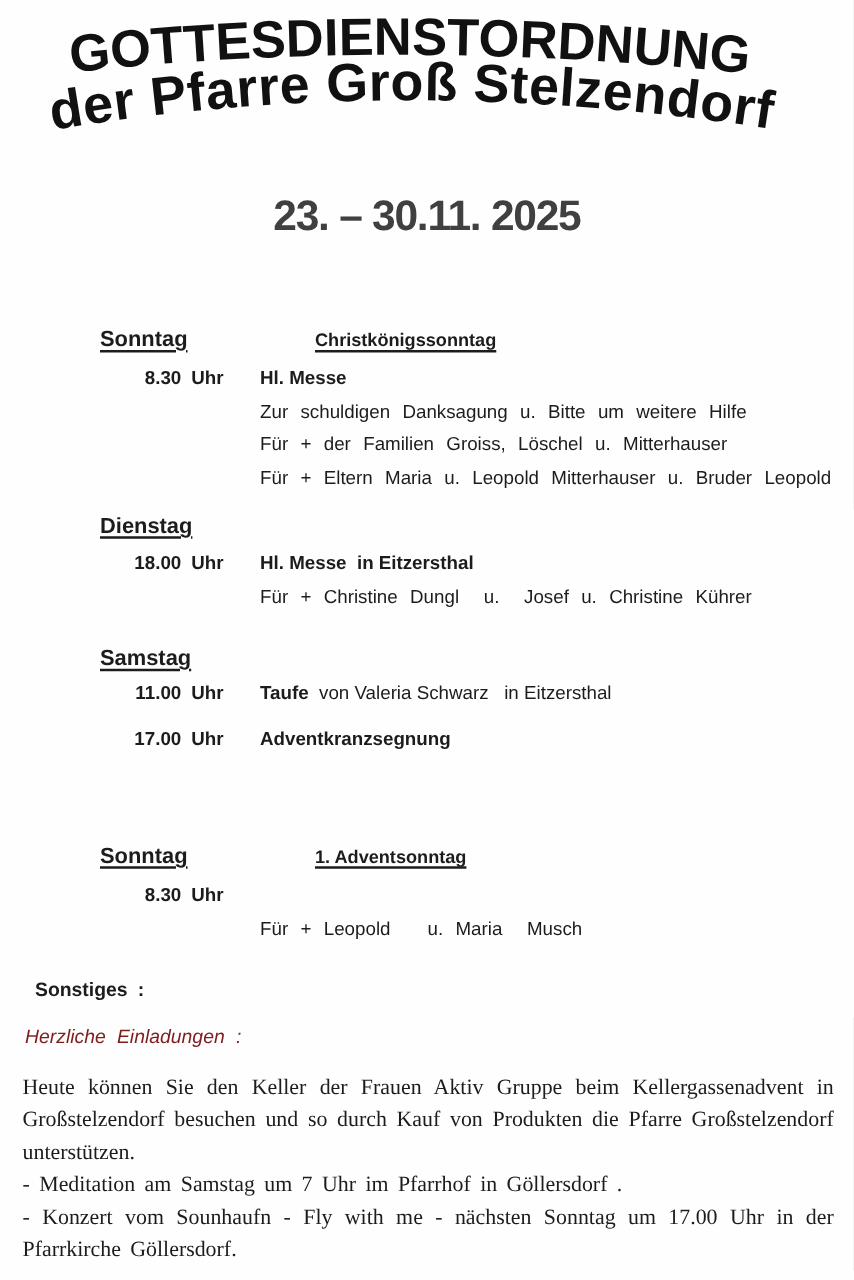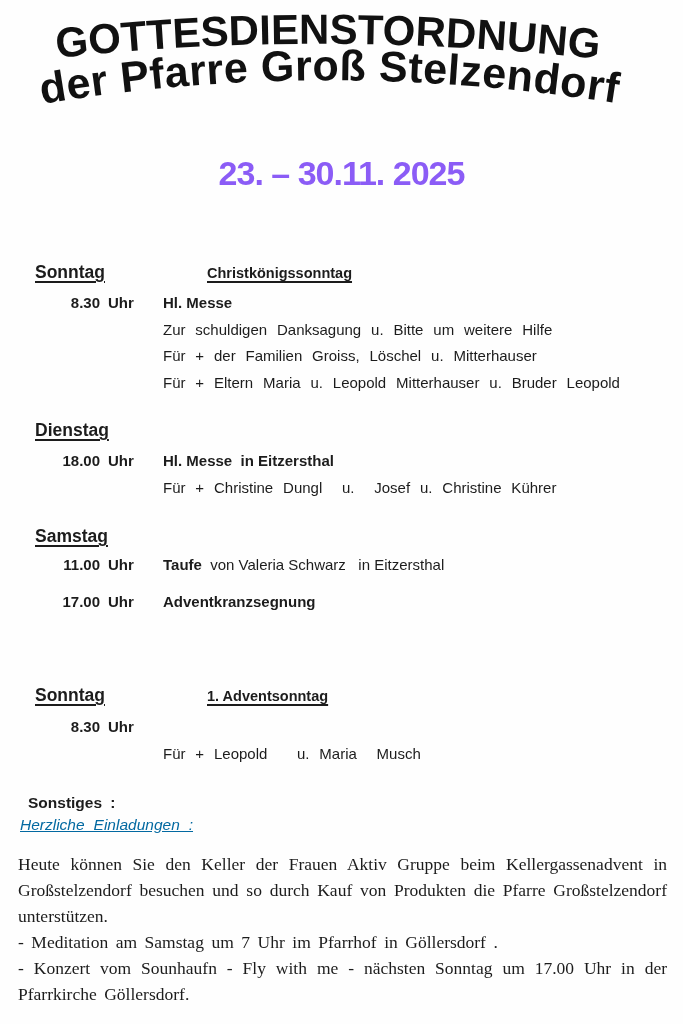--- a/index.html
+++ b/index.html
@@ -19,25 +19,25 @@
     font-weight:bold;
     fill:#111111;
   }
   .date-line {
     margin-top:22px;
     text-align:center;
     font-weight:bold;
     font-size:34px;
     line-height:44px;
     letter-spacing:-1px;
-    color:#8b5cf6;
+    color:#404040;
   }
   
   .schedule { margin-top:42px; }
-  .sec { margin:0; }
+  .sec { margin:0;padding-left:45px; }
   .sec-head {
     display:grid;
     grid-template-columns:172px auto;
     padding-left:35px;
     line-height:24px;
     align-items:baseline;
   }
   .day {
     font-size:17.5px; font-weight:bold;
     text-decoration:underline;
@@ -64,37 +64,36 @@
   .etitle .b { font-weight:bold; }
   .intent {
     padding-left:163px;
     line-height:26.5px;
     font-size:15px;
     word-spacing:0.38em;
     white-space:pre;
   }
   .mt5  { margin-top:5px; }  .mt6  { margin-top:6px; }
   .mt4  { margin-top:4px; }  .mt10 { margin-top:10px; }
-  .mt22 { margin-top:22px; } .mt23 { margin-top:23px; }
+  .mt22 { margin-top:12px; } .mt23 { margin-top:23px; }
   .mt45 { margin-top:45px; }
   
   .misc { margin-top:25px; padding:0 16px 0 18px; }
   .misc-head {
     padding-left:10px;
     font-size:15.5px; font-weight:bold; line-height:22px;
     word-spacing:0.25em;
   }
   .invite {
-    margin-top:0;
+    margin-top:15px;
     padding-left:2px;
     font-style:italic;
     font-size:15.5px; line-height:22px;
     word-spacing:0.3em;
-    color:#0369a1;
-    text-decoration:underline;
+    color:#7f1d1d;
   }
   .para {
     font-family:"Liberation Serif", serif;
     font-size:17.5px; line-height:26px;
     text-align:justify;
     word-spacing:0.15em;
     margin-top:15px;
   }
   .bullets {
     font-family:"Liberation Serif", serif;

